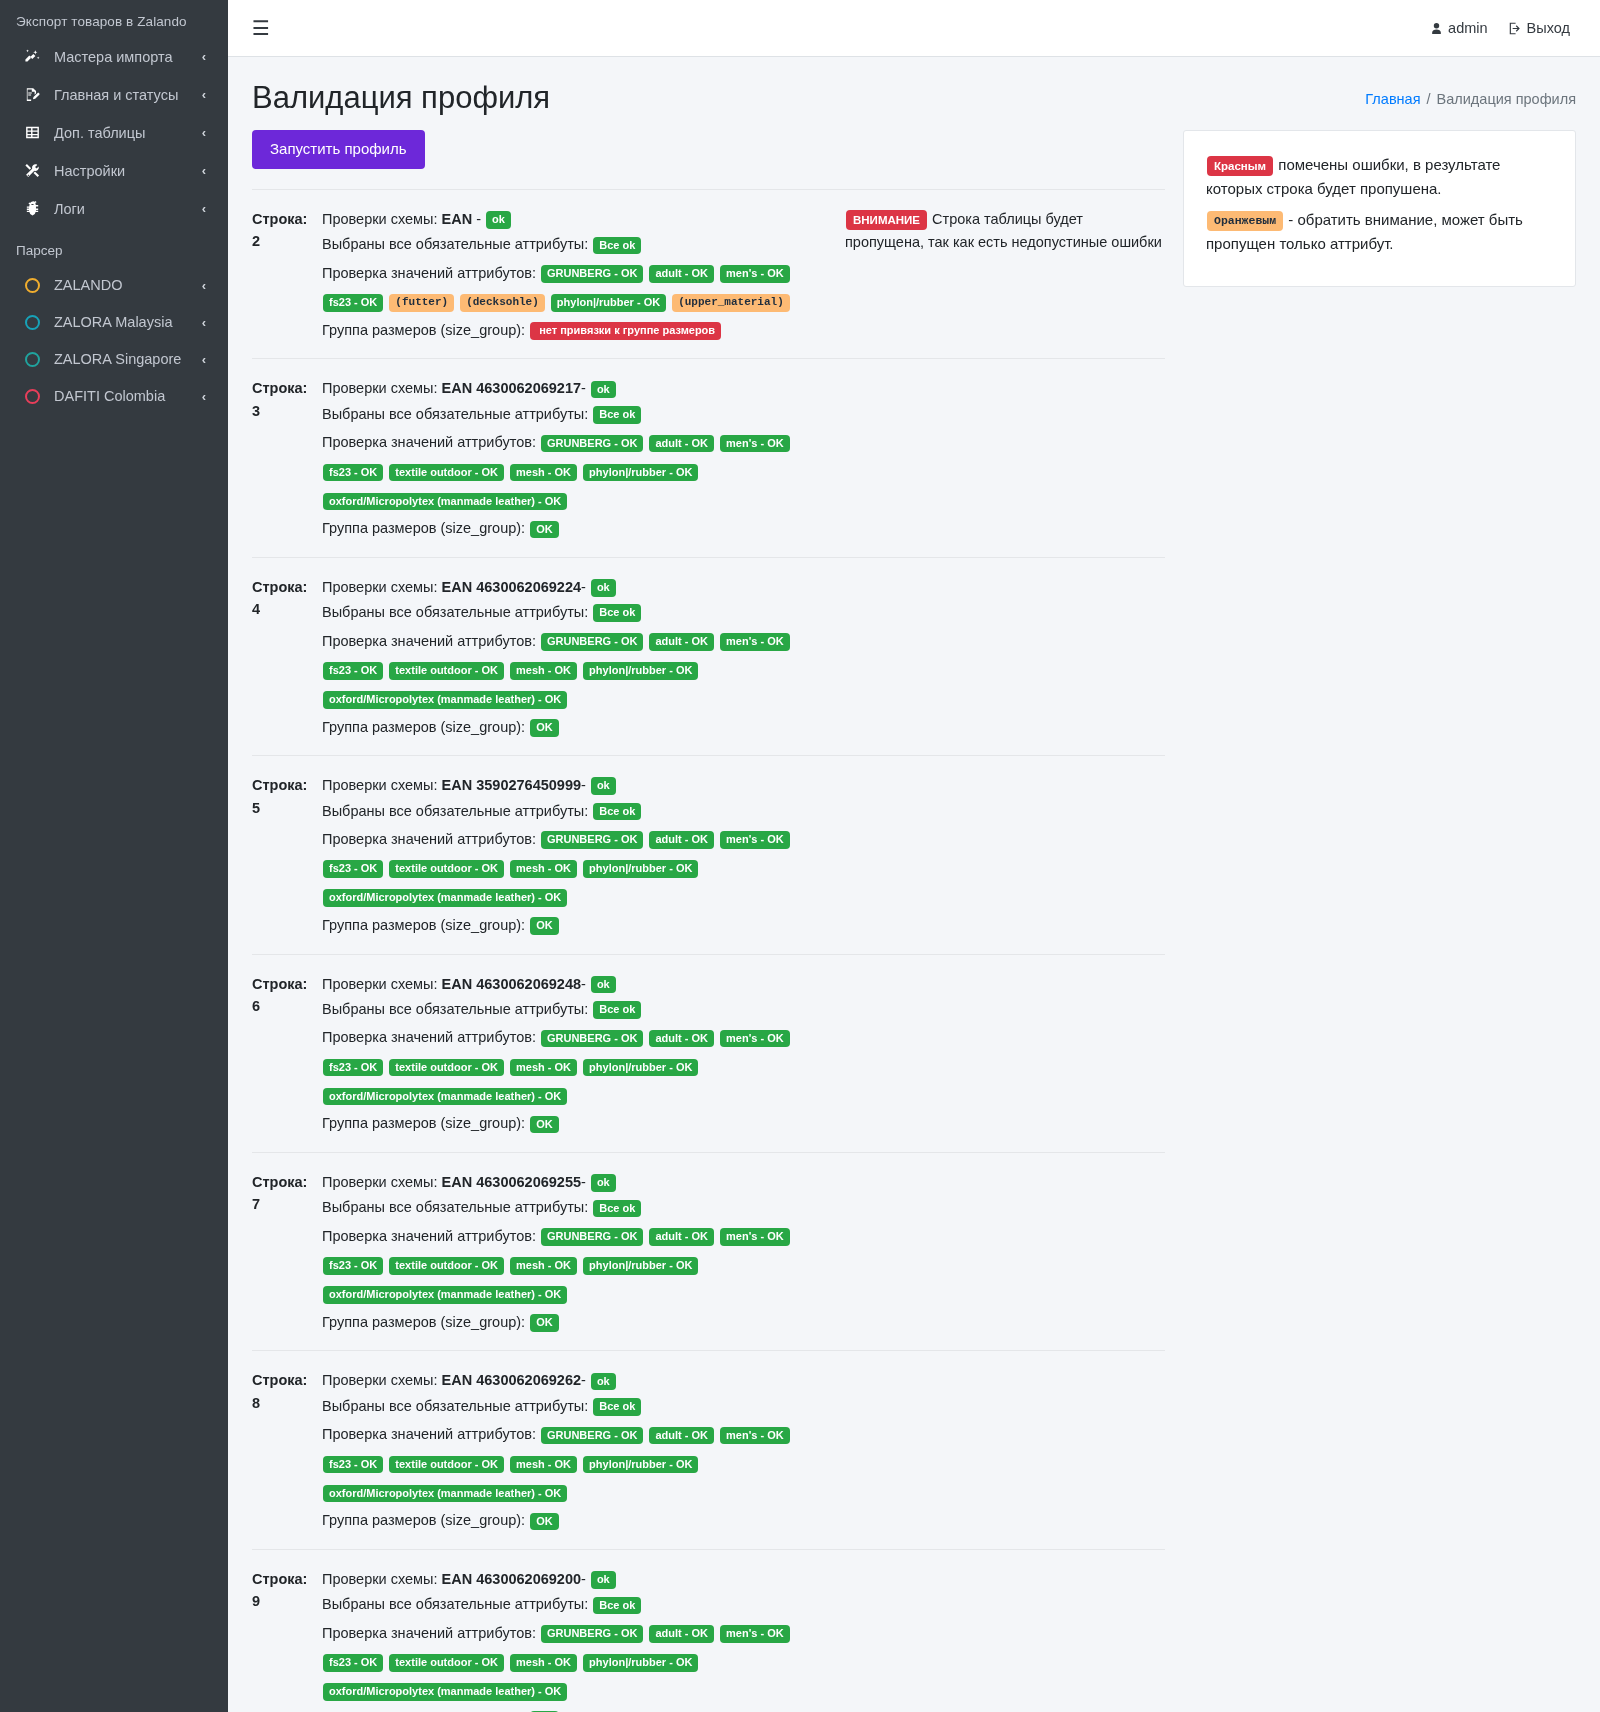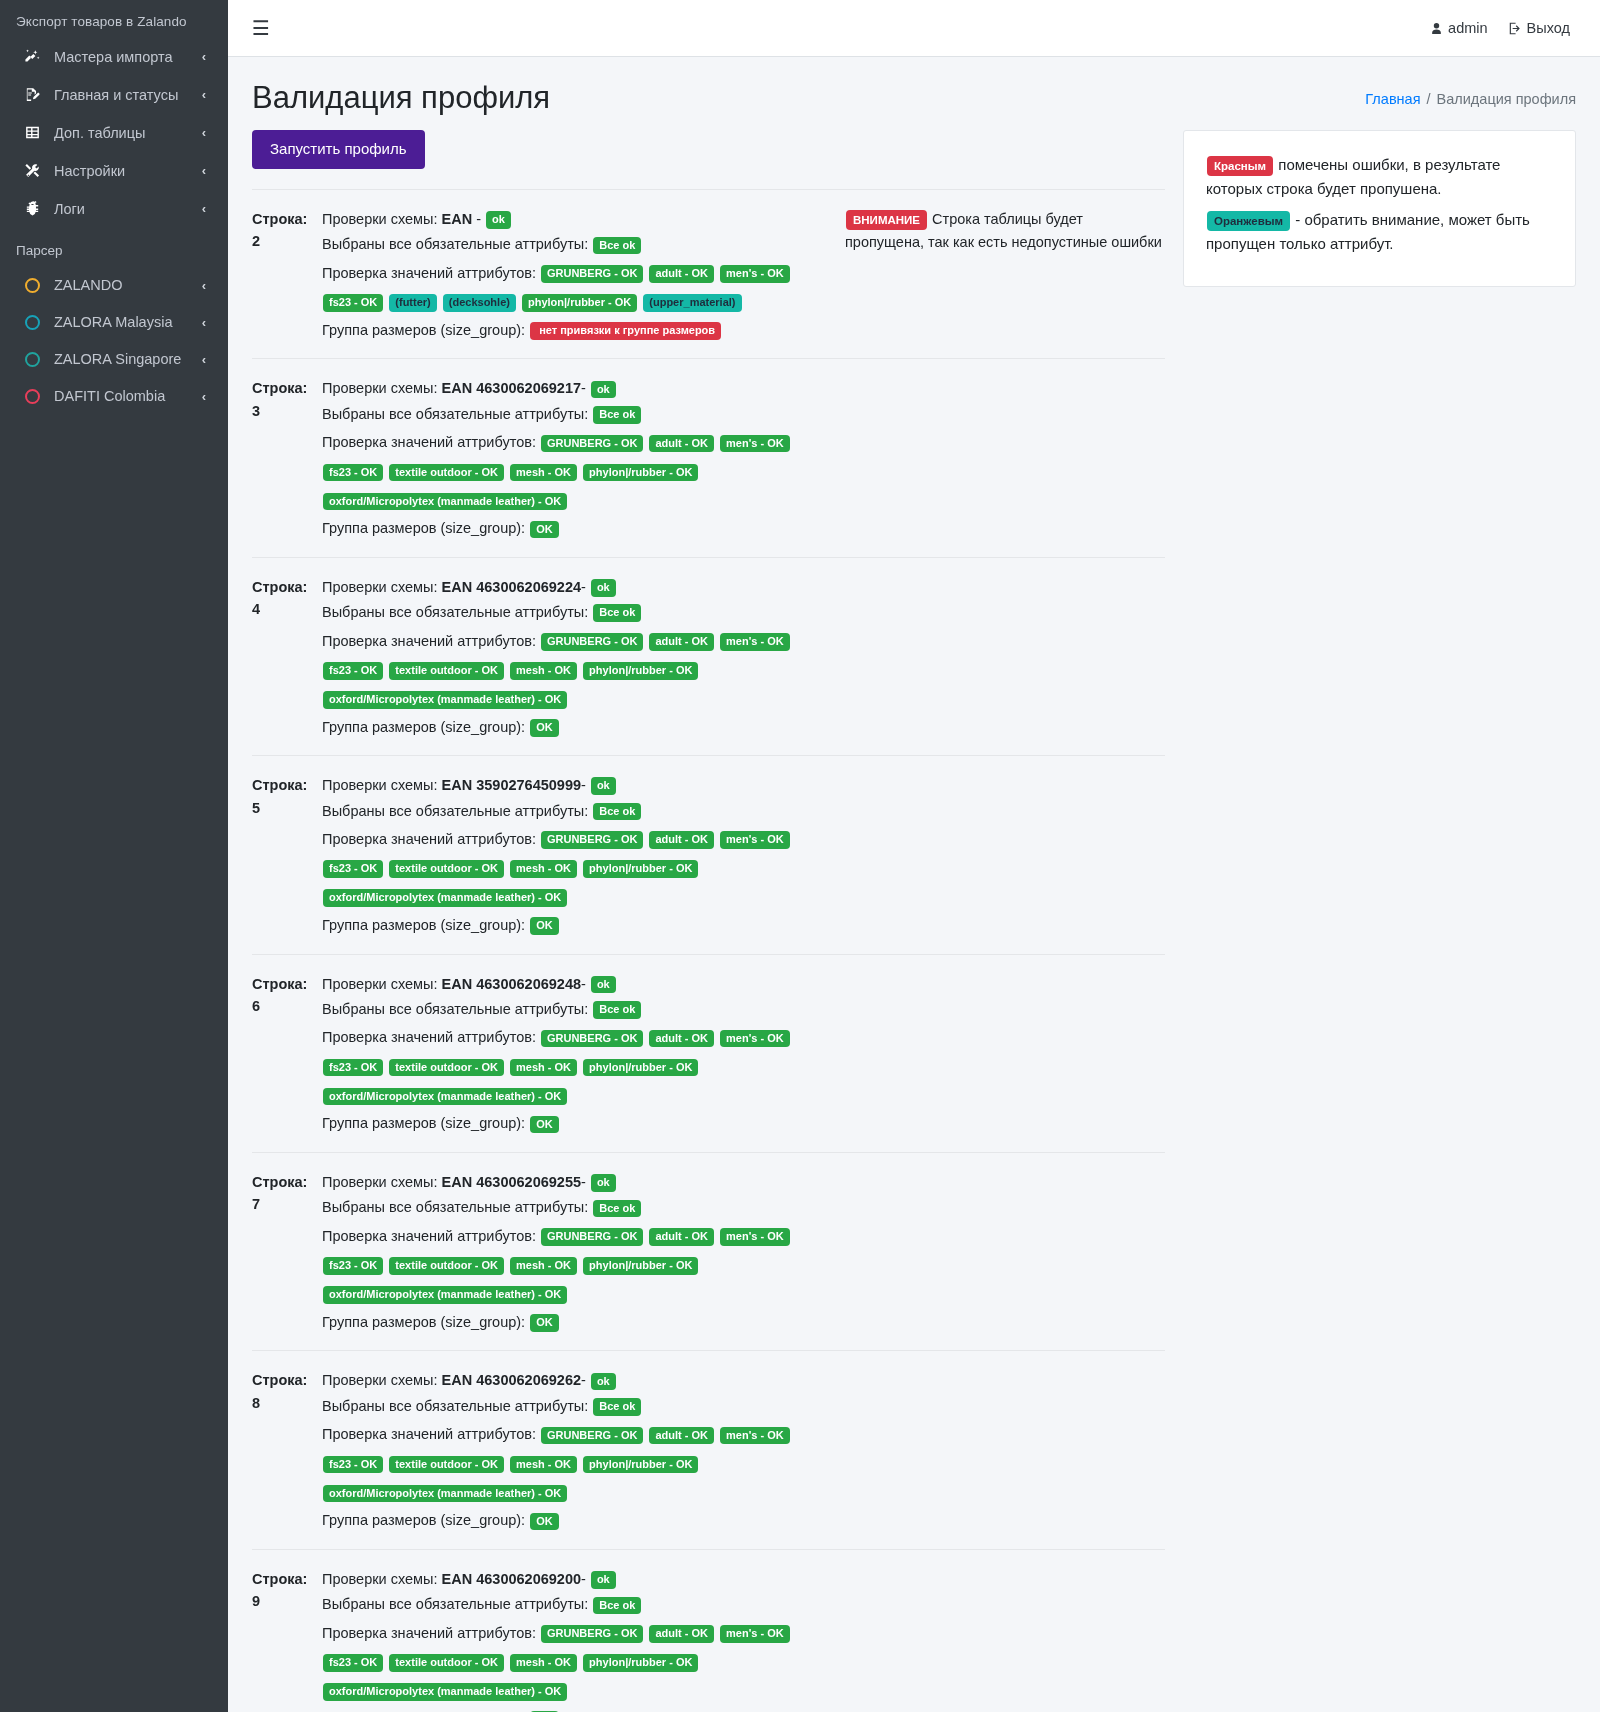--- a/index.html
+++ b/index.html
@@ -100,21 +100,21 @@
 
   .content-body { padding: 6px 24px 0 24px; display: flex; gap: 18px; align-items: flex-start; }
   .col-left { flex: 1 1 auto; min-width: 0; }
   .col-right { flex: 0 0 393px; width: 393px; }
 
   .btn {
     display: inline-block; border: none; border-radius: 4px;
     color: #fff; font-size: 15px; cursor: pointer;
     padding: 11px 18px; font-family: inherit; line-height: 1.1;
   }
-  .btn-run-top { background: #4c1d95; }
+  .btn-run-top { background: #6d28d9; }
 
   .rows { margin-top: 20px; }
   .row-block {
     display: flex; align-items: flex-start;
     border-top: 1px solid #e4e6e9;
     padding: 18px 0 14px 0;
   }
   .row-block:first-child { border-top: 1px solid #e4e6e9; }
   .row-label {
     flex: 0 0 70px; width: 70px;
@@ -128,21 +128,21 @@
   .line .bold { font-weight: 700; }
 
   .badge {
     display: inline-block; vertical-align: middle;
     font-size: 11px; font-weight: 700;
     padding: 3px 6px 3px 6px; border-radius: 4px;
     line-height: 1.05; color: #fff; white-space: nowrap;
     margin: 1px 1px;
   }
   .badge-green { background: #28a745; }
-  .badge-orange { background: #14b8a6; color: #1f2d3d; }
+  .badge-orange { background: #fdba74; color: #1f2d3d; font-family: Liberation Mono, monospace; }
   .badge-red { background: #dc3545; padding-left: 9px; }
   .badge-lg { font-size: 11.5px; padding: 4px 7px; }
 
   .badge-wrap { line-height: 2.0; }
 
   .info-card {
     background: #ffffff;
     border: 1px solid #e3e6ea;
     border-radius: 3px;
     padding: 22px 22px 24px 22px;

